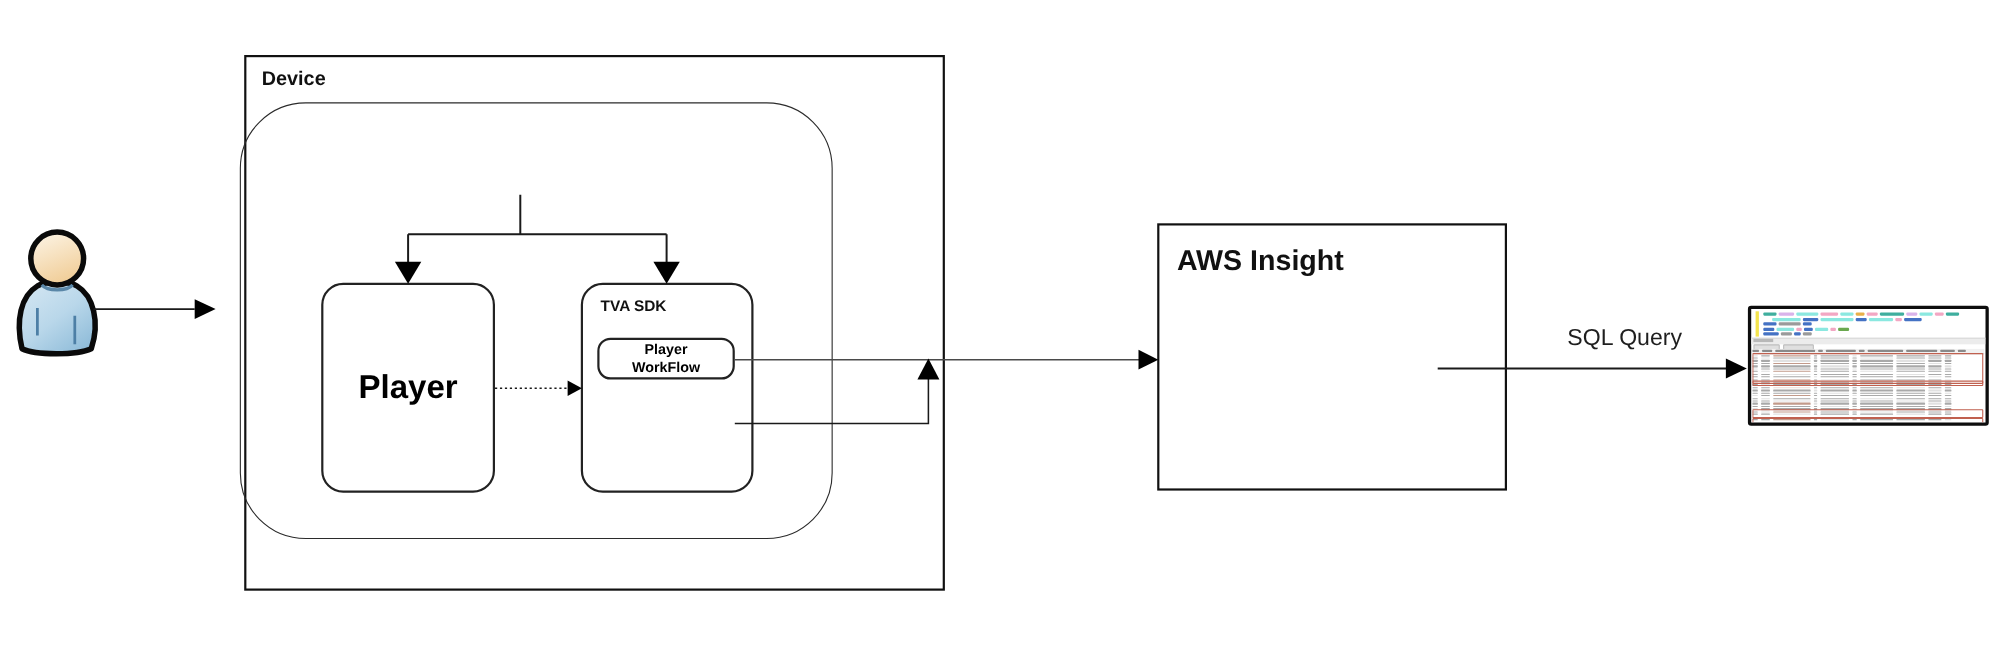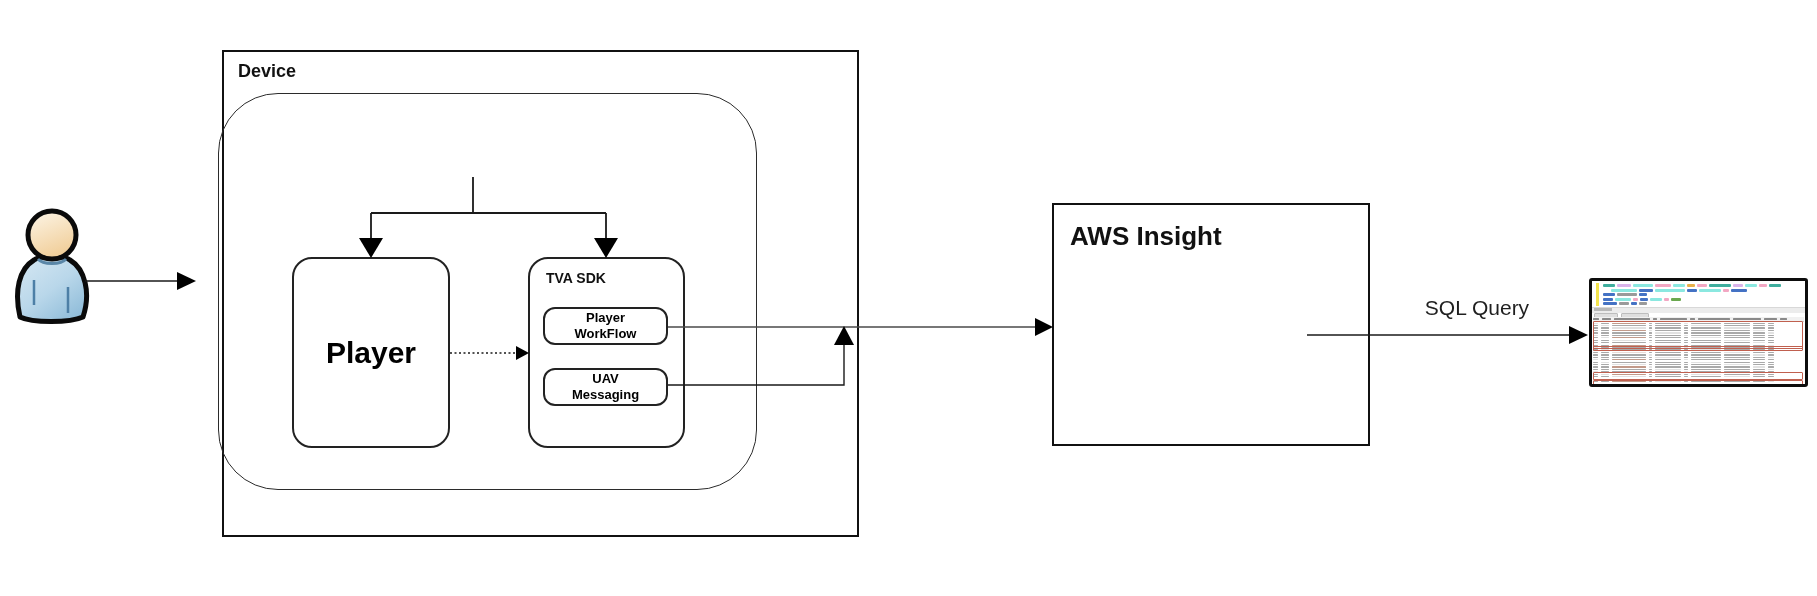--- a/index.html
+++ b/index.html
@@ -75,23 +75,20 @@
   </div>
 
   <div class="abs box tva-box" style="left:528px;top:257px;width:157px;height:191px;">
     <div class="abs lbl tva-label" style="left:16px;top:11px;">TVA SDK</div>
   </div>
 
   <div class="abs box mini-box center-txt" style="left:543px;top:307px;width:125px;height:38px;">
     <span style="display:inline-block;width:80px;">Player WorkFlow</span>
   </div>
 
-  <div class="abs box mini-box center-txt" style="left:543px;top:368px;width:125px;height:38px;">
-    <span style="display:inline-block;width:80px;">UAV Messaging</span>
-  </div>
 
   <div class="abs box aws-box" style="left:1052px;top:203px;width:318px;height:243px;">
     <div class="abs lbl aws-label" style="left:16px;top:16px;">AWS Insight</div>
   </div>
 
 
   <div class="abs sql-label" style="left:1402px;top:296px;width:150px;text-align:center;">SQL Query</div>
 
   <svg class="overlay" width="1817" height="596" viewBox="0 0 1817 596">
 

